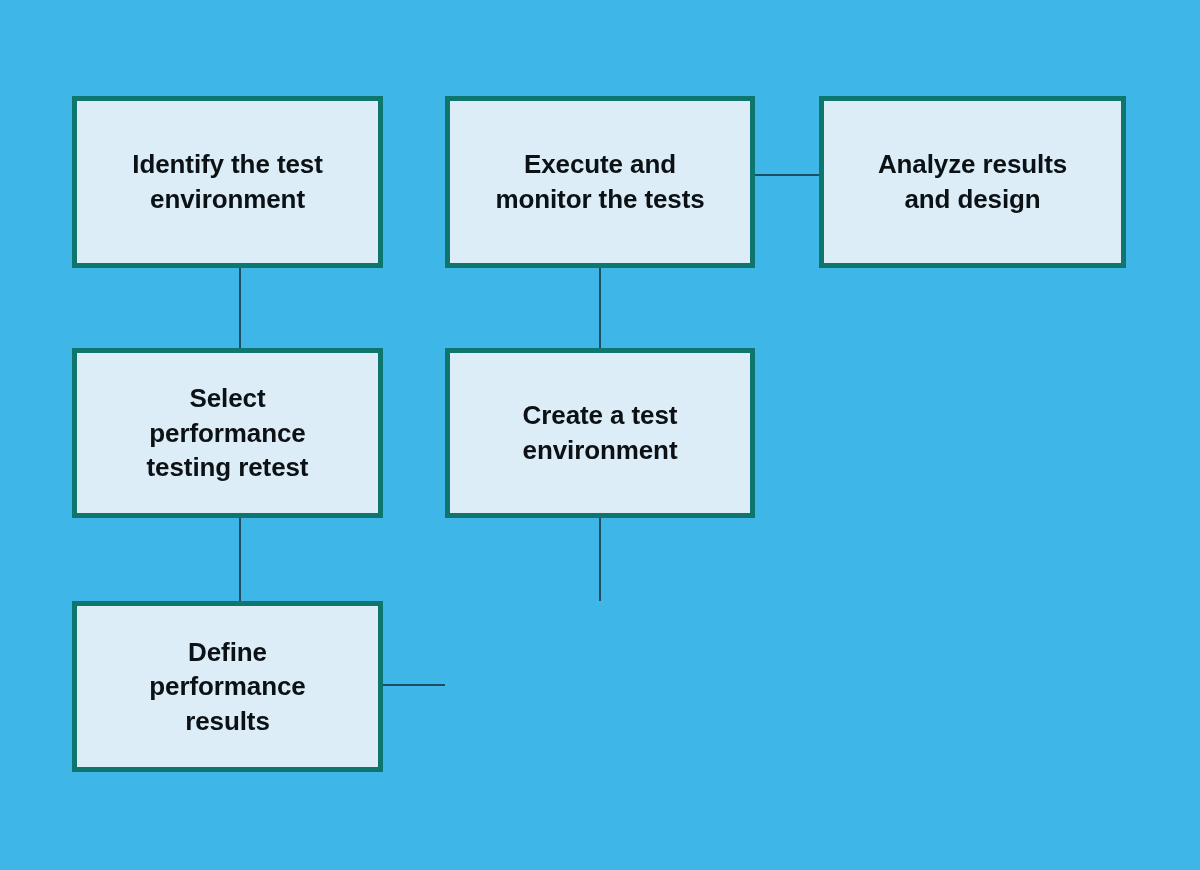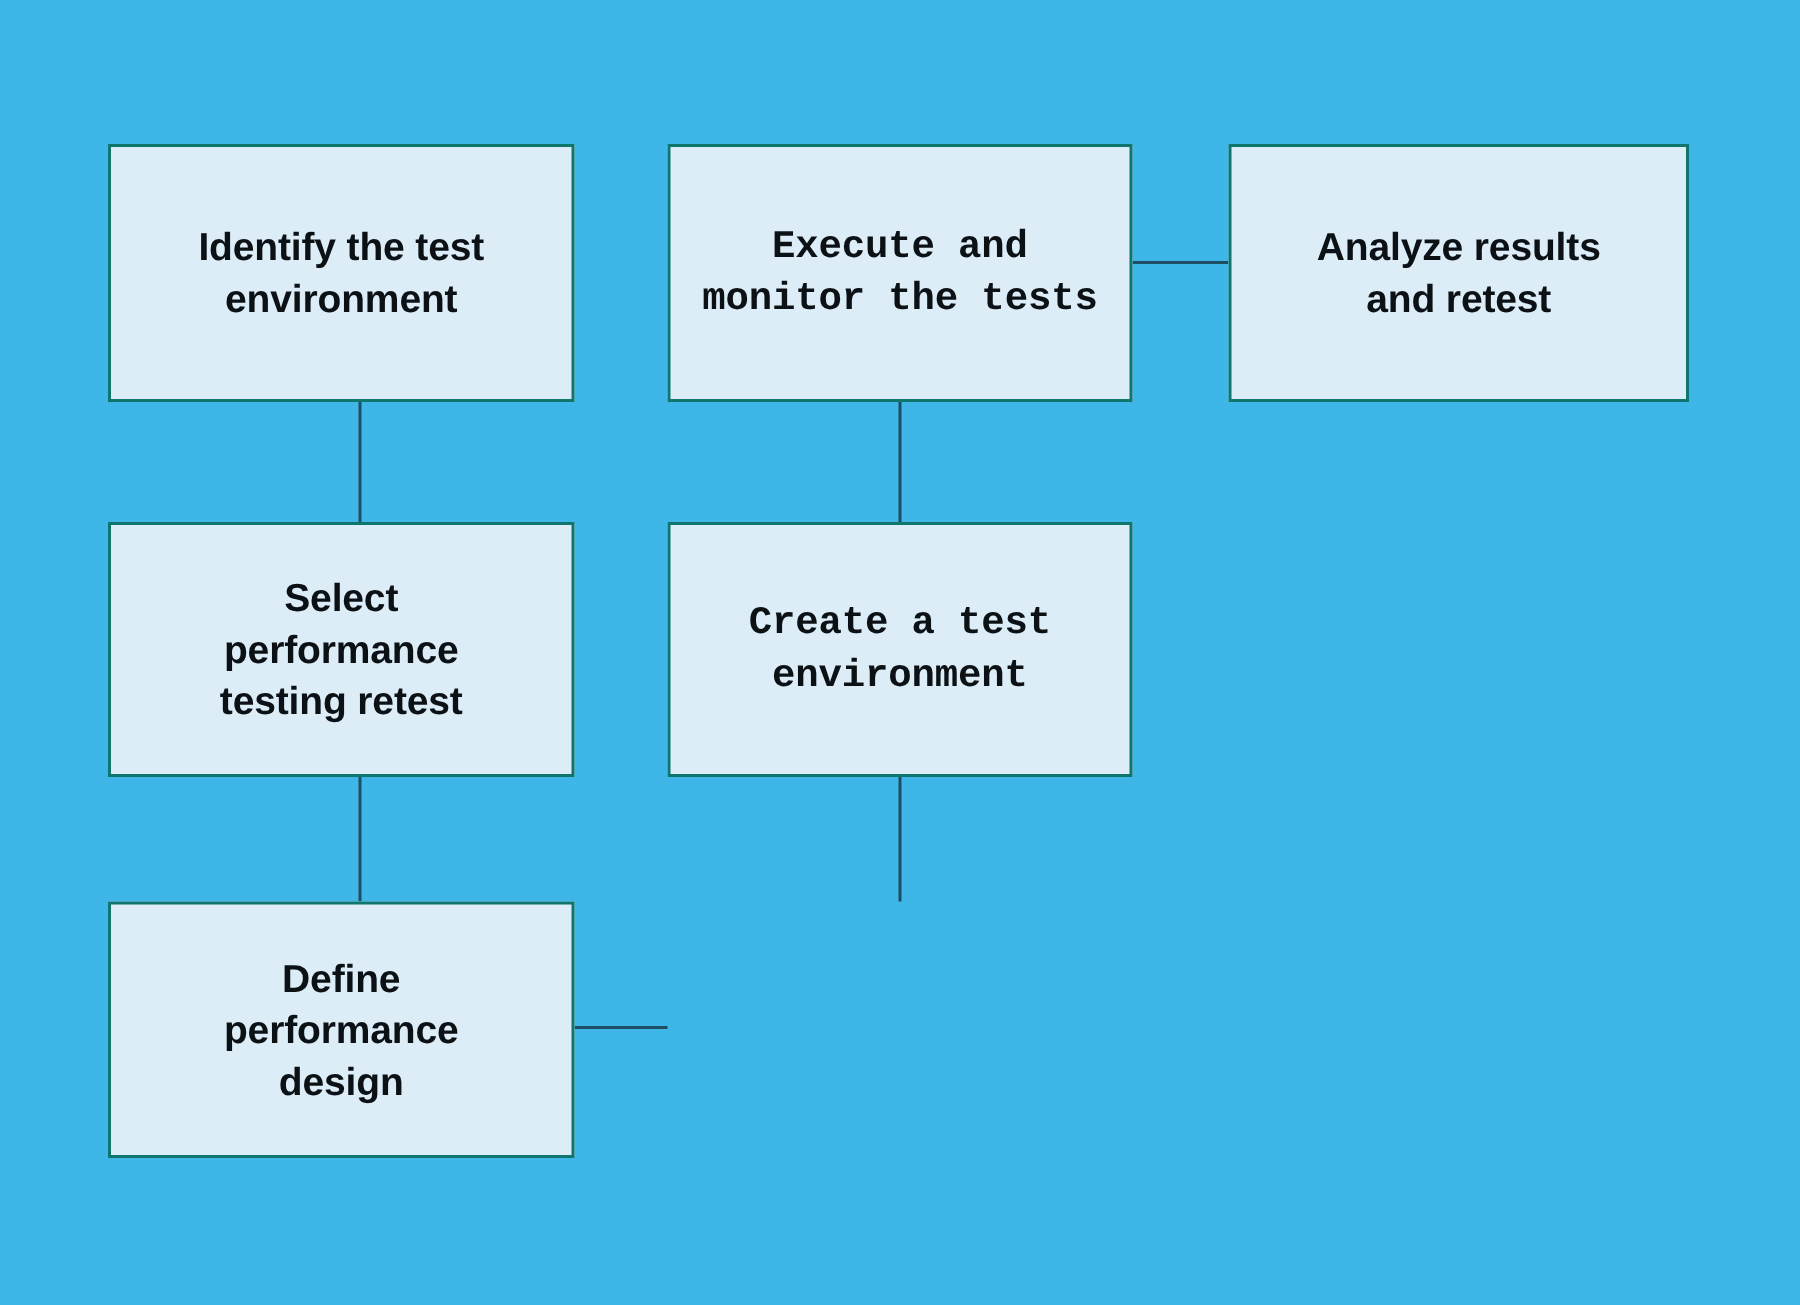--- a/index.html
+++ b/index.html
@@ -28,39 +28,39 @@
     background: #1d4e63;
   }
   .connector.v { width: 2px; }
   .connector.h { height: 2px; }
 
   
   .node {
     position: absolute;
     box-sizing: border-box;
     background: #dcedf8;
-    border: 2px solid #0f766e;
+    border: 5px solid #0f766e;
     display: flex;
     align-items: center;
     justify-content: center;
     text-align: center;
     padding: 6px 14px;
   }
   .node-label {
     font-size: 26px;
     font-weight: bold;
     line-height: 1.33;
     color: #0b1114;
     letter-spacing: -0.1px;
     white-space: pre-line;
   }
 
   
   .col-1 { left: 72px;  width: 311px; }
-  .col-2 { left: 445px; width: 310px; font-family: Liberation Mono, monospace; }
+  .col-2 { left: 445px; width: 310px; }
   .col-3 { left: 819px; width: 307px; }
 
   
   .row-1 { top: 96px;  height: 172px; }
   .row-2 { top: 348px; height: 170px; }
   .row-3 { top: 601px; height: 171px; }
 </style>
 </head>
 <body>
 
@@ -83,34 +83,34 @@
 environment</span>
   </div>
 
   <div class="node col-2 row-1">
     <span class="node-label">Execute and
 monitor the tests</span>
   </div>
 
   <div class="node col-3 row-1">
     <span class="node-label">Analyze results
-and retest</span>
+and design</span>
   </div>
 
   <div class="node col-1 row-2">
     <span class="node-label">Select
 performance
 testing retest</span>
   </div>
 
   <div class="node col-2 row-2">
     <span class="node-label">Create a test
 environment</span>
   </div>
 
   <div class="node col-1 row-3">
     <span class="node-label">Define
 performance
-design</span>
+results</span>
   </div>
 
 
 </div>
 
 </body></html>

